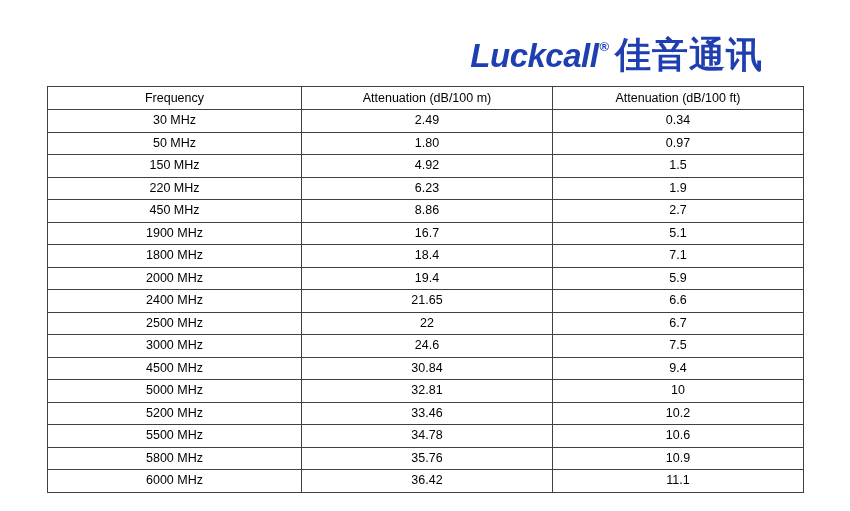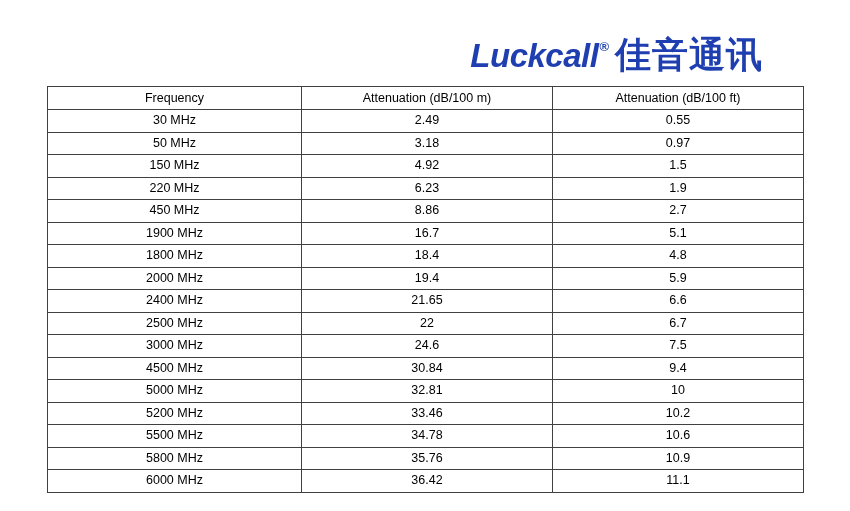--- a/index.html
+++ b/index.html
@@ -103,25 +103,25 @@
         <tr>
           <th>Frequency</th>
           <th>Attenuation (dB/100 m)</th>
           <th>Attenuation (dB/100 ft)</th>
         </tr>
       </thead>
       <tbody id="table-body">
           <tr>
             <td>30 MHz</td>
             <td>2.49</td>
-            <td>0.55</td>
+            <td>0.34</td>
           </tr>
           <tr>
             <td>50 MHz</td>
-            <td>3.18</td>
+            <td>1.80</td>
             <td>0.97</td>
           </tr>
           <tr>
             <td>150 MHz</td>
             <td>4.92</td>
             <td>1.5</td>
           </tr>
           <tr>
             <td>220 MHz</td>
             <td>6.23</td>
@@ -133,21 +133,21 @@
             <td>2.7</td>
           </tr>
           <tr>
             <td>1900 MHz</td>
             <td>16.7</td>
             <td>5.1</td>
           </tr>
           <tr>
             <td>1800 MHz</td>
             <td>18.4</td>
-            <td>4.8</td>
+            <td>7.1</td>
           </tr>
           <tr>
             <td>2000 MHz</td>
             <td>19.4</td>
             <td>5.9</td>
           </tr>
           <tr>
             <td>2400 MHz</td>
             <td>21.65</td>
             <td>6.6</td>

